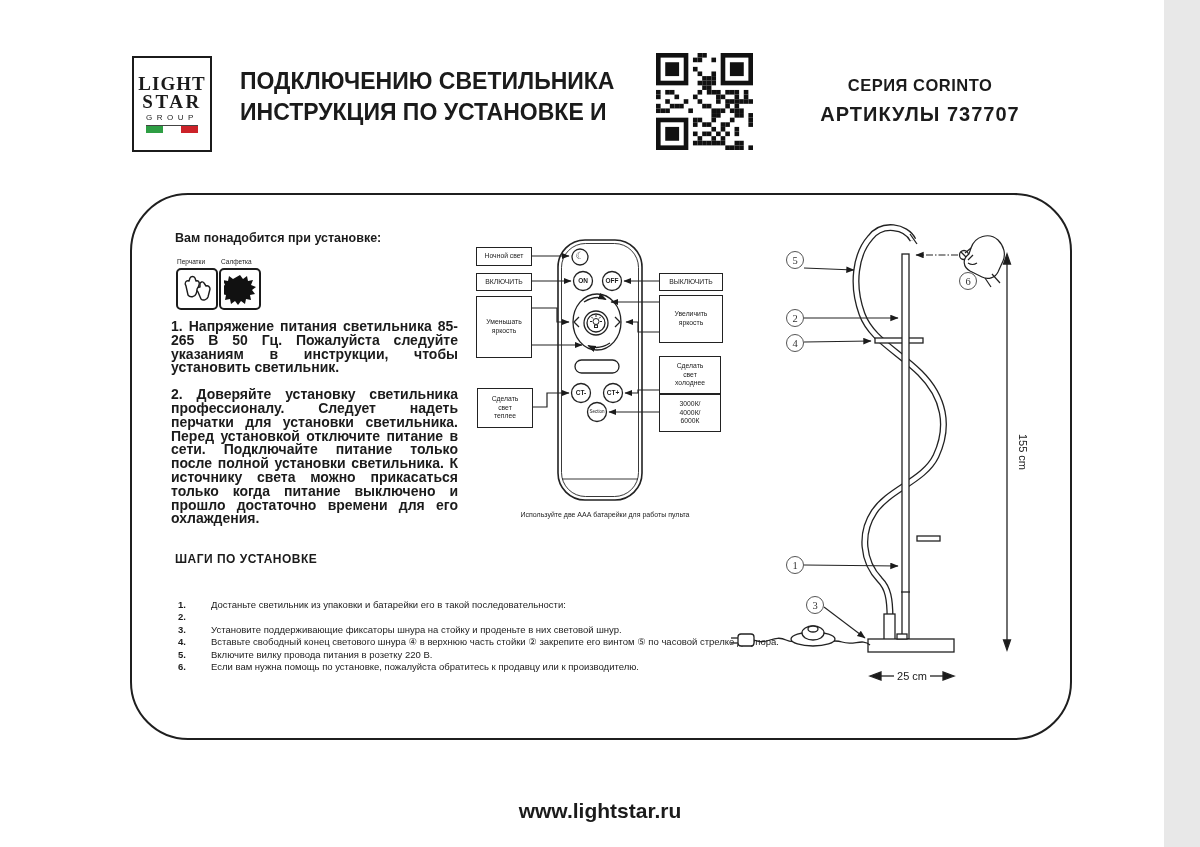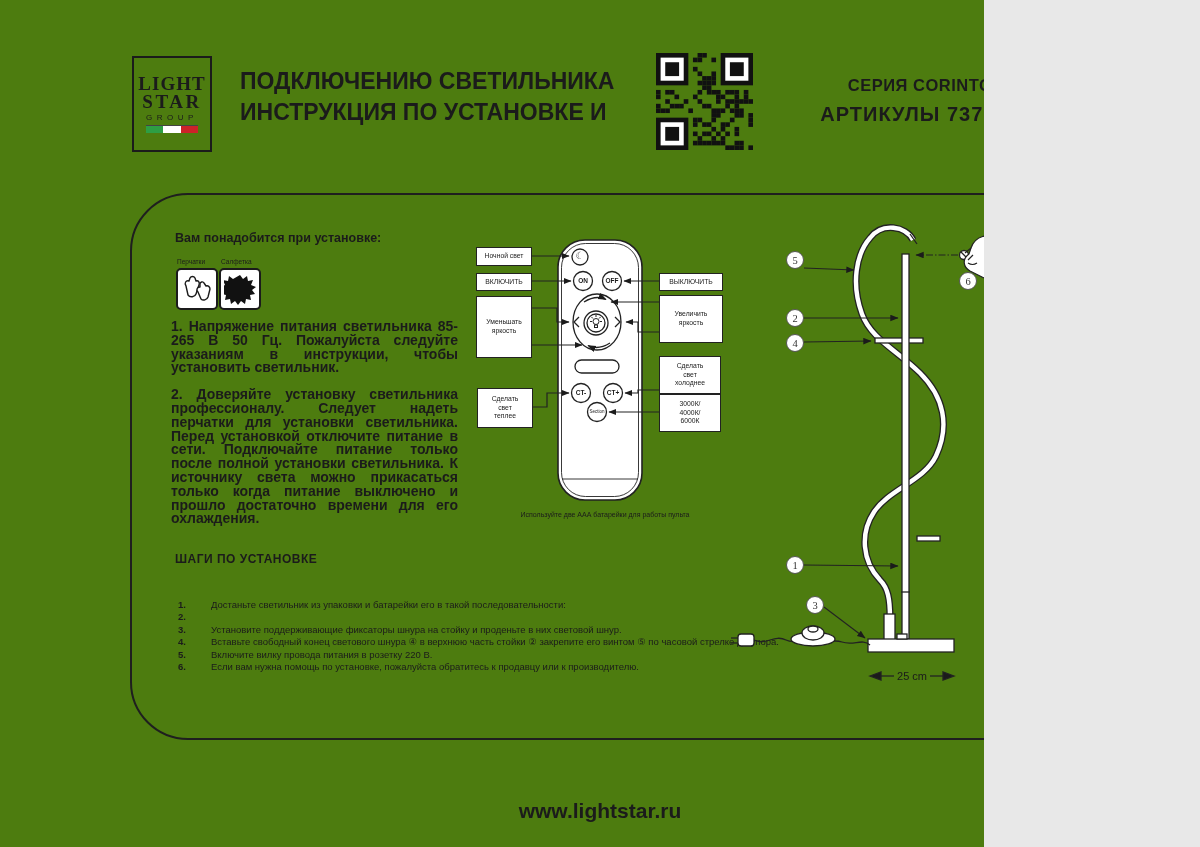--- a/index.html
+++ b/index.html
@@ -1,17 +1,17 @@
 <!DOCTYPE html>
 <html><head>
 <meta charset="utf-8">
 <style>
   html,body{margin:0;padding:0;background:#e8e8e8;}
-  .page{position:relative;width:984px;height:847px;background:#4d7c0f;overflow:hidden;
-        font-family:"Liberation Sans",sans-serif;color:#1b1b1b;}
+  .page{position:relative;width:1148px;height:847px;background:#ffffff;overflow:hidden;
+        font-family:"Liberation Sans",sans-serif;color:#1b1b1b;padding-left:16px;}
   .abs{position:absolute;}
   
   .logo-box{left:132px;top:56px;width:76px;height:92px;border:2px solid #1b1b1b;
             display:flex;flex-direction:column;align-items:center;justify-content:center;}
   .logo-w1,.logo-w2{font-family:"Liberation Serif",serif;font-weight:bold;font-size:19px;line-height:18px;letter-spacing:1px;}
   .logo-w2{letter-spacing:2.5px;}
   .logo-w3{font-size:8px;letter-spacing:4.5px;margin-top:2px;}
   .flag{width:52px;height:7px;margin-top:3px;display:flex;border-top:1px solid #444;}
   .flag span{flex:1;height:100%;}
   .title{left:240px;top:66px;width:420px;font-size:23px;font-weight:bold;line-height:31px;letter-spacing:0px;}

